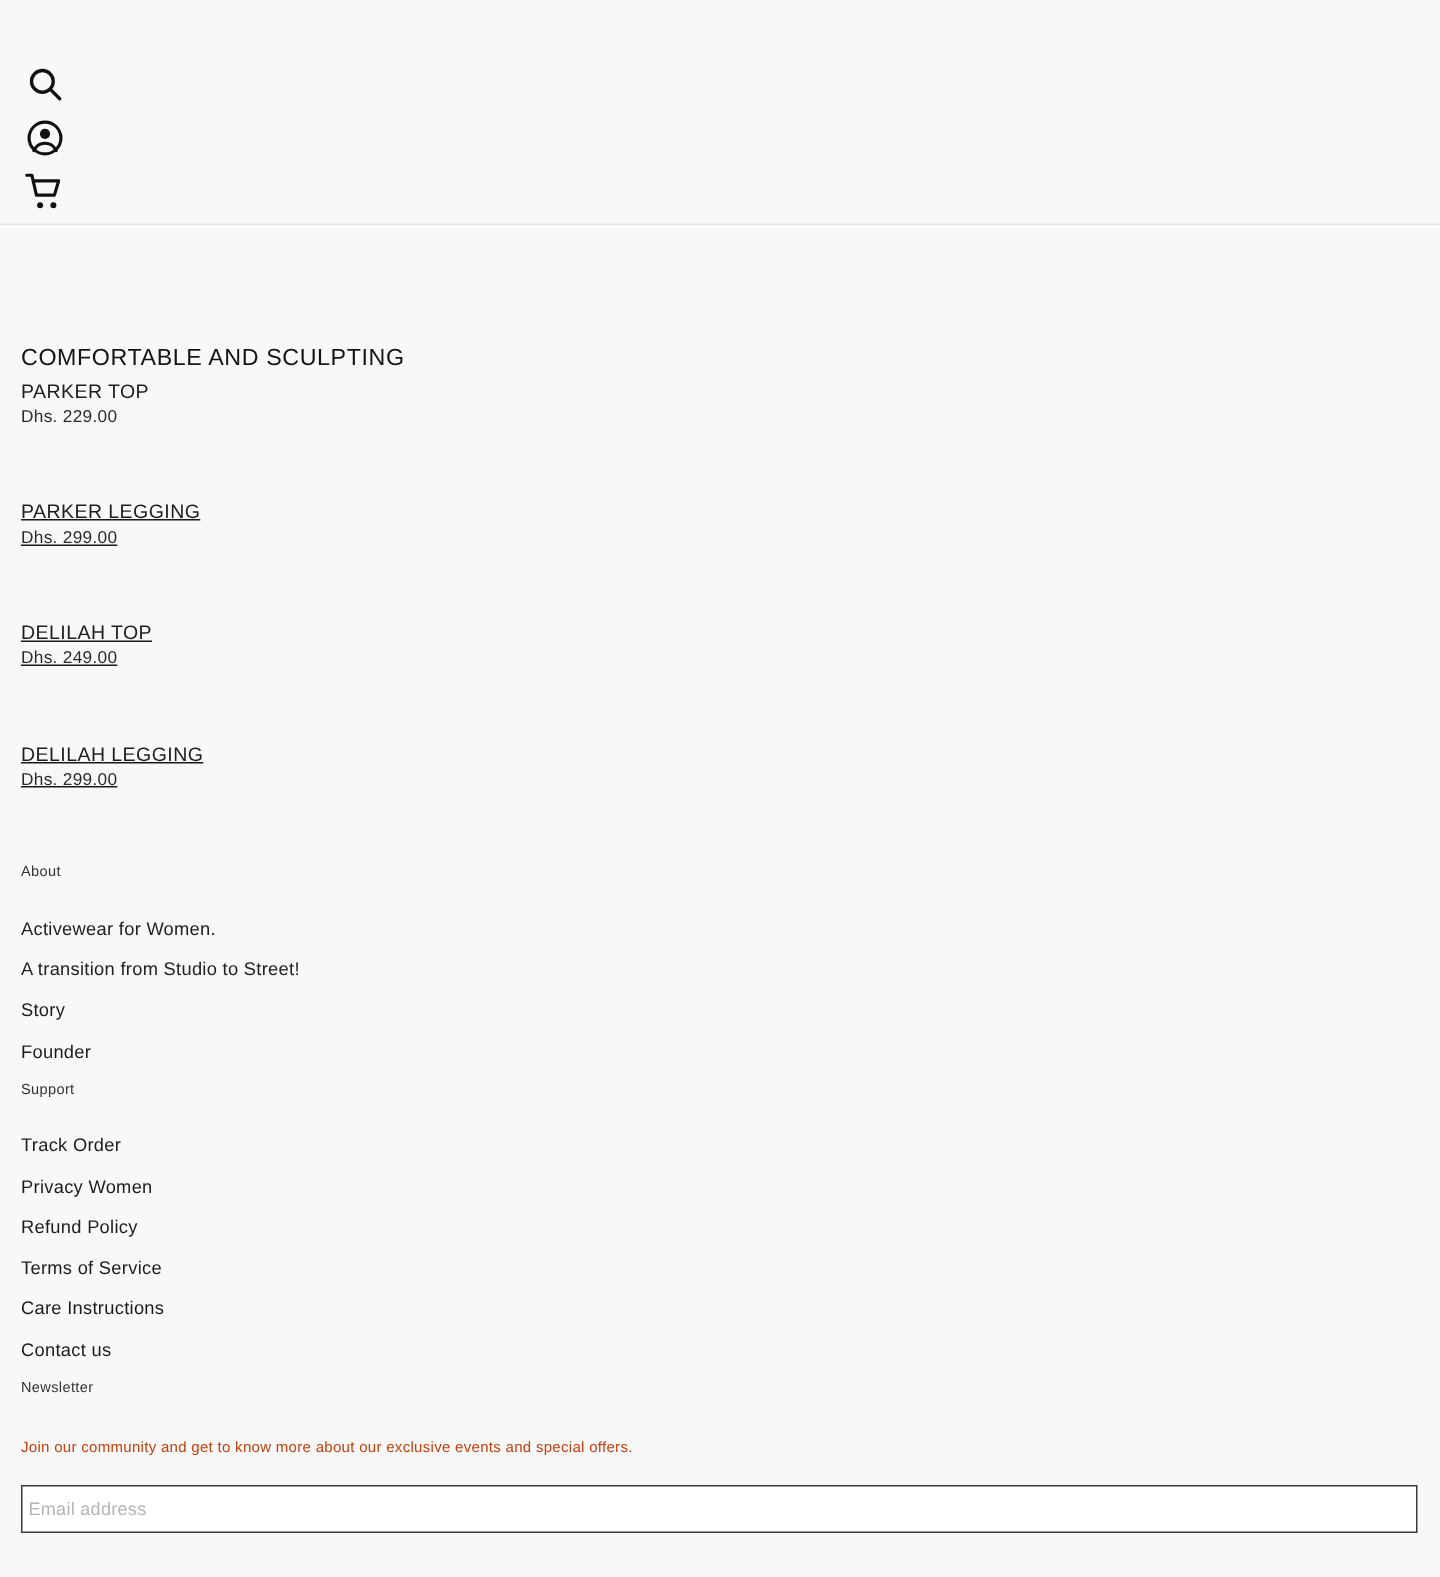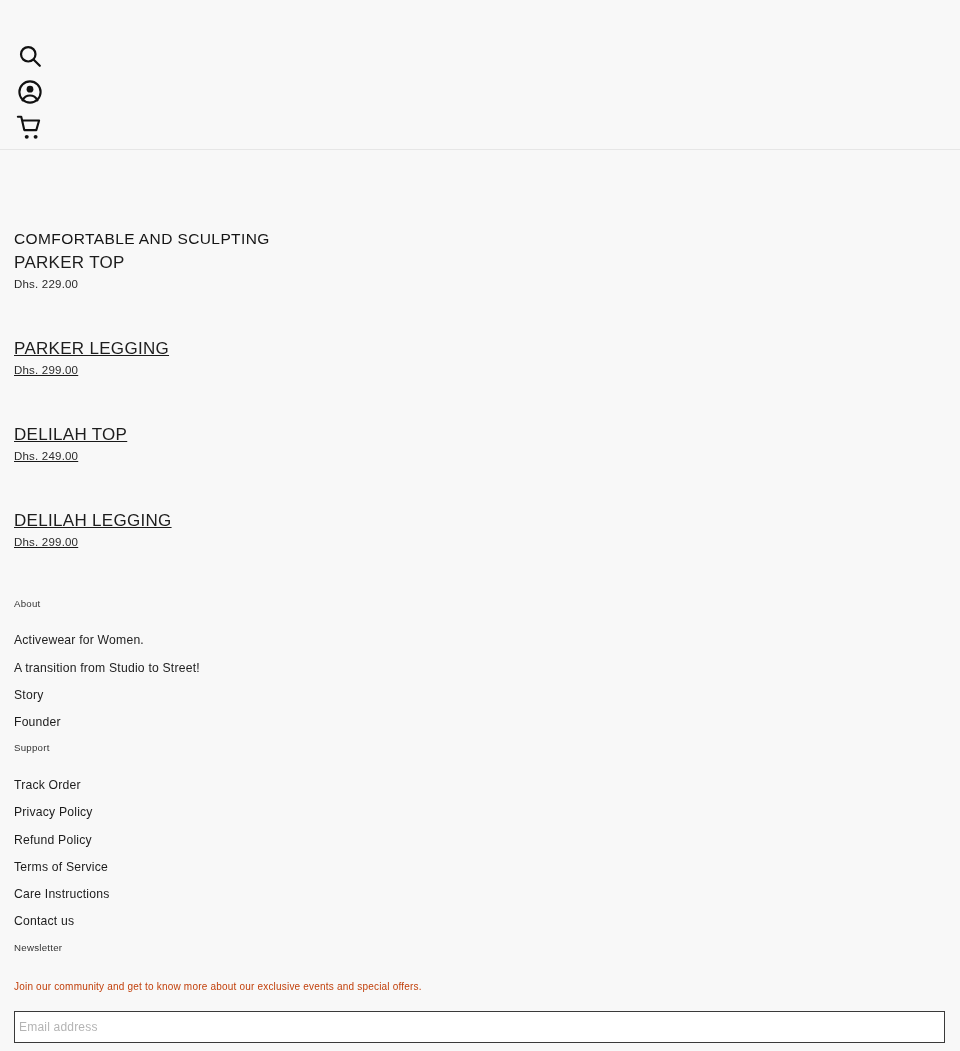--- a/index.html
+++ b/index.html
@@ -65,21 +65,21 @@
     margin: 0 0 0 14px;
     padding: 0;
   }
   .product-card + .product-card { margin-top: 46px; text-decoration: underline; }
   .product-media {
     width: 0;
     height: 0;
     overflow: hidden;
   }
   .product-name {
-    font-size: 17px;
+    font-size: 13px;
     letter-spacing: 0.3px;
     line-height: 1.35;
     color: #1d1d1d;
     margin: 0;
   }
   .product-price {
     font-size: 11.5px;
     letter-spacing: 0.2px;
     line-height: 1.4;
     color: #2a2a2a;
@@ -237,21 +237,21 @@
       <h2 class="footer-heading">About</h2>
       <p class="footer-text">Activewear for Women.</p>
       <p class="footer-text">A transition from Studio to Street!</p>
       <a class="footer-link underlined" href="#">Story</a>
       <a class="footer-link underlined" href="#">Founder</a>
     </section>
 
     <section class="footer-block support-block">
       <h2 class="footer-heading">Support</h2>
       <a class="footer-link" href="#">Track Order</a>
-      <a class="footer-link" href="#">Privacy Policy</a>
+      <a class="footer-link" href="#">Privacy Women</a>
       <a class="footer-link" href="#">Refund Policy</a>
       <a class="footer-link" href="#">Terms of Service</a>
       <a class="footer-link" href="#">Care Instructions</a>
       <a class="footer-link" href="#">Contact us</a>
     </section>
 
     <section class="footer-block newsletter-block">
       <h2 class="footer-heading">Newsletter</h2>
       <p class="newsletter-copy">Join our community and get to know more about our exclusive events and special offers.</p>
     </section>

